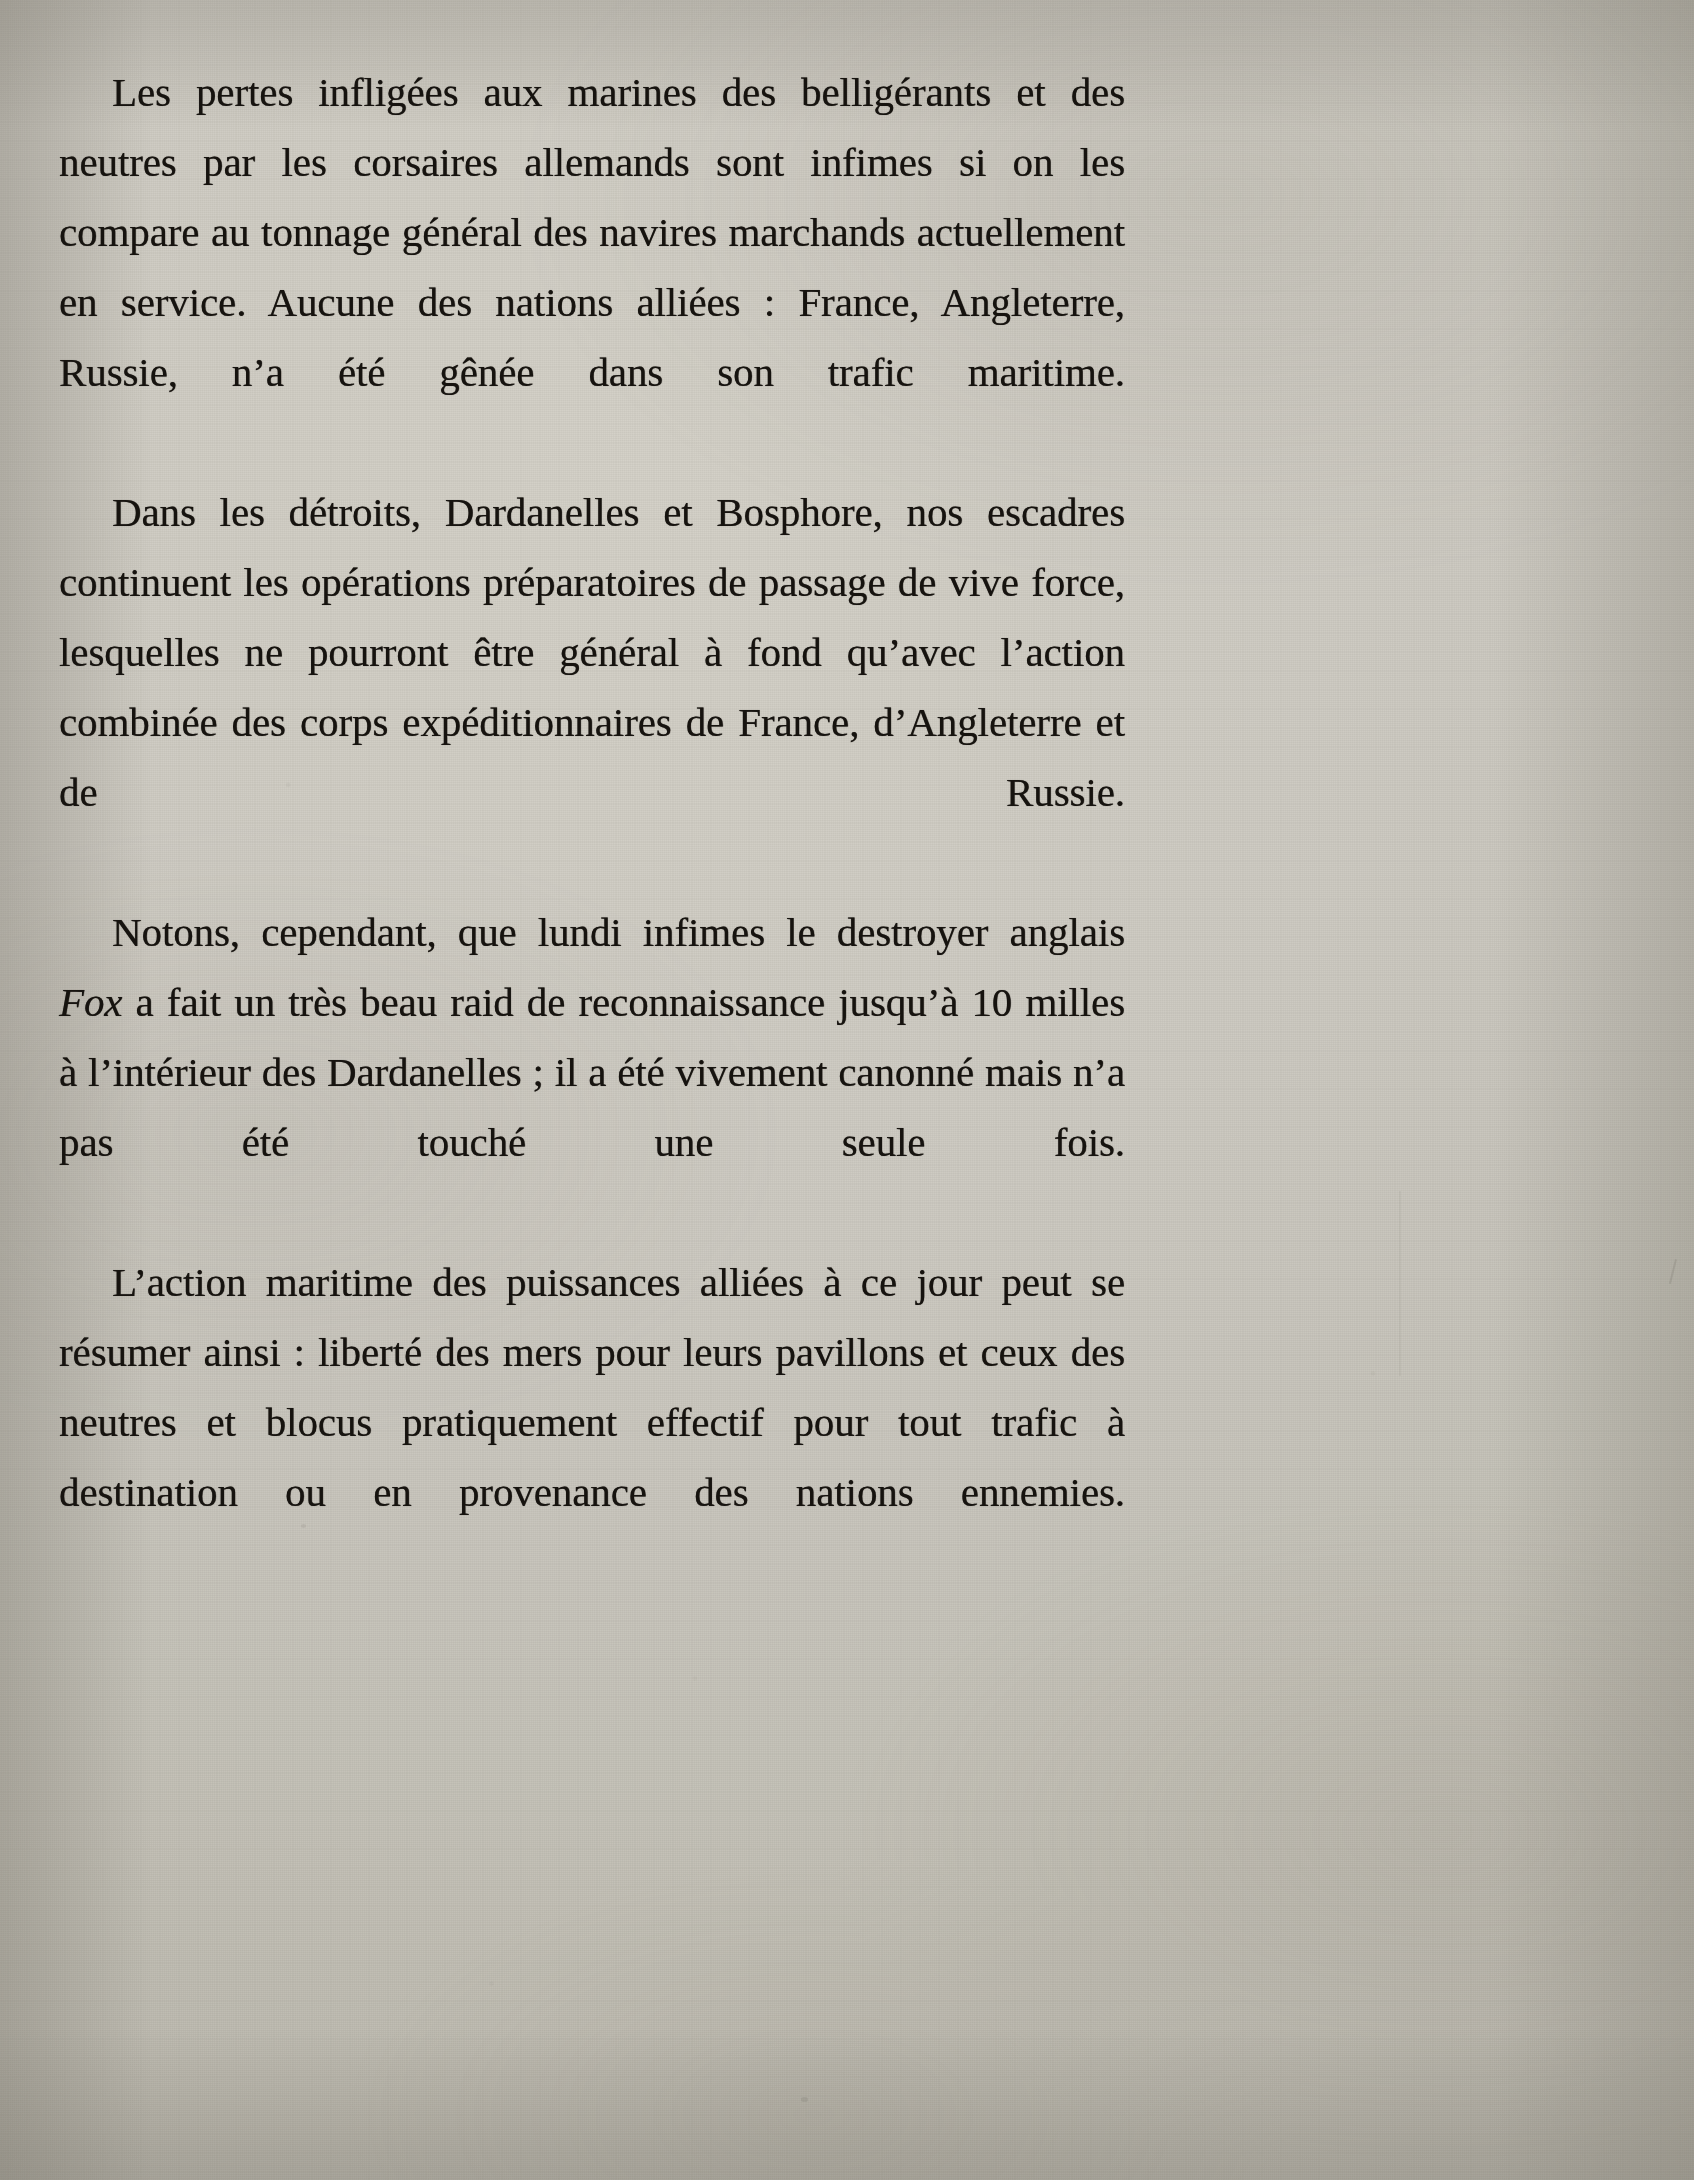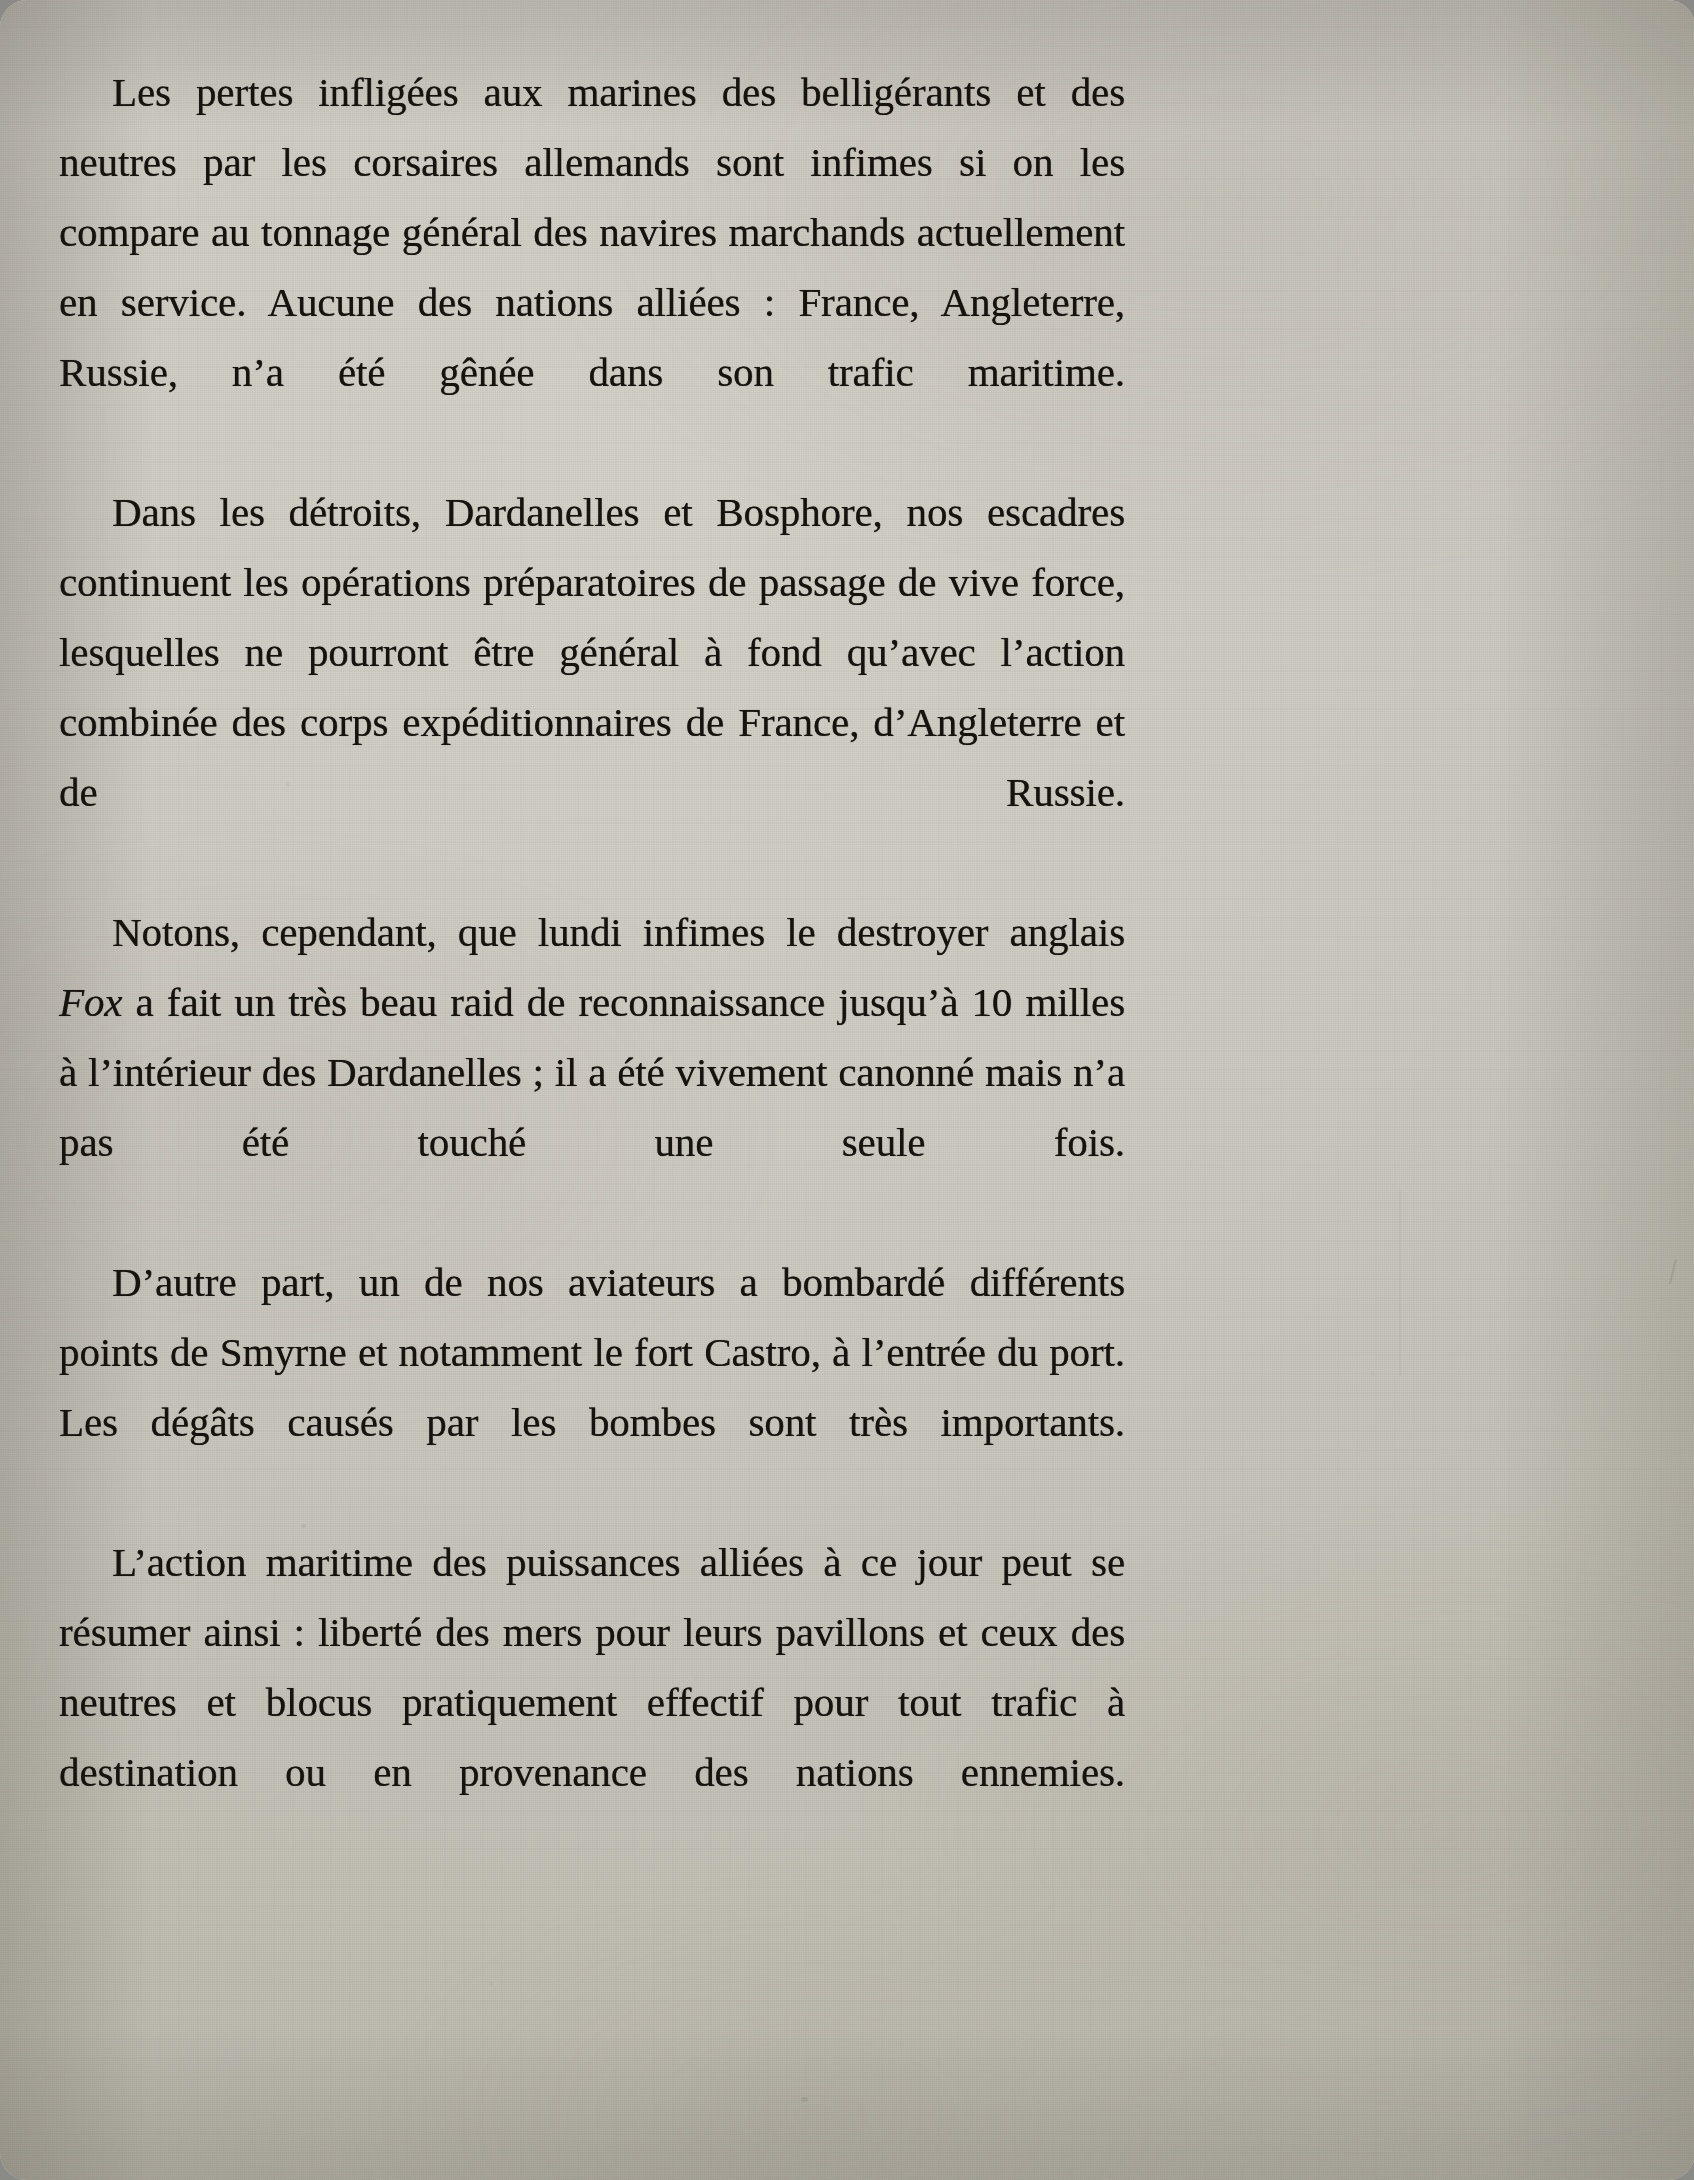--- a/index.html
+++ b/index.html
@@ -8,21 +8,20 @@
     background: #8a8a86;
   }
 
   #page {
     position: relative;
     width: 1695px;
     height: 2180px;
     overflow: hidden;
     background: #c9c6bd;
     font-family: "Liberation Serif", "DejaVu Serif", serif;
-    border-radius: 27px;
   }
 
   
   .paper-base {
     position: absolute;
     inset: 0;
     background:
       radial-gradient(115% 85% at 38% 22%, #d2cfc6 0%, #cbc8bf 42%, #c2bfb5 72%, #b6b3a9 100%);
   }
   .paper-vignette {
@@ -137,20 +136,19 @@
 
   <div class="column">
 
     <p class="para">Les pertes infligées aux marines des belligérants et des neutres par les corsaires allemands sont infimes si on les compare au tonnage général des navires marchands actuellement en service. Aucune des nations alliées : France, Angleterre, Russie, n’a été gênée dans son trafic maritime.</p>
 
     <p class="para">Dans les détroits, Dardanelles et Bosphore, nos escadres continuent les opérations préparatoires de passage de vive force, lesquelles ne pourront être général à fond qu’avec l’action combinée des corps expéditionnaires de France, d’Angleterre et de Russie.</p>
 
     <p class="para"><span>Notons, cependant, que lundi infimes le destroyer anglais </span><em class="ship">Fox</em><span> a fait un très beau raid de reconnaissance jusqu’à 10 milles à l’intérieur des Dardanelles ; il a été vivement canonné mais n’a pas été touché une seule fois.</span></p>
 
 
-    <p class="para">D’autre part, un de nos aviateurs a bombardé différents points de Smyrne et notamment le fort Castro, à l’entrée du port. Les dégâts causés par les bombes sont très importants.</p>
 
 
     <p class="para">L’action maritime des puissances alliées à ce jour peut se résumer ainsi : liberté des mers pour leurs pavillons et ceux des neutres et blocus pratiquement effectif pour tout trafic à destination ou en provenance des nations ennemies.</p>
 
   </div>
 </div>
 
 
 </body></html>

